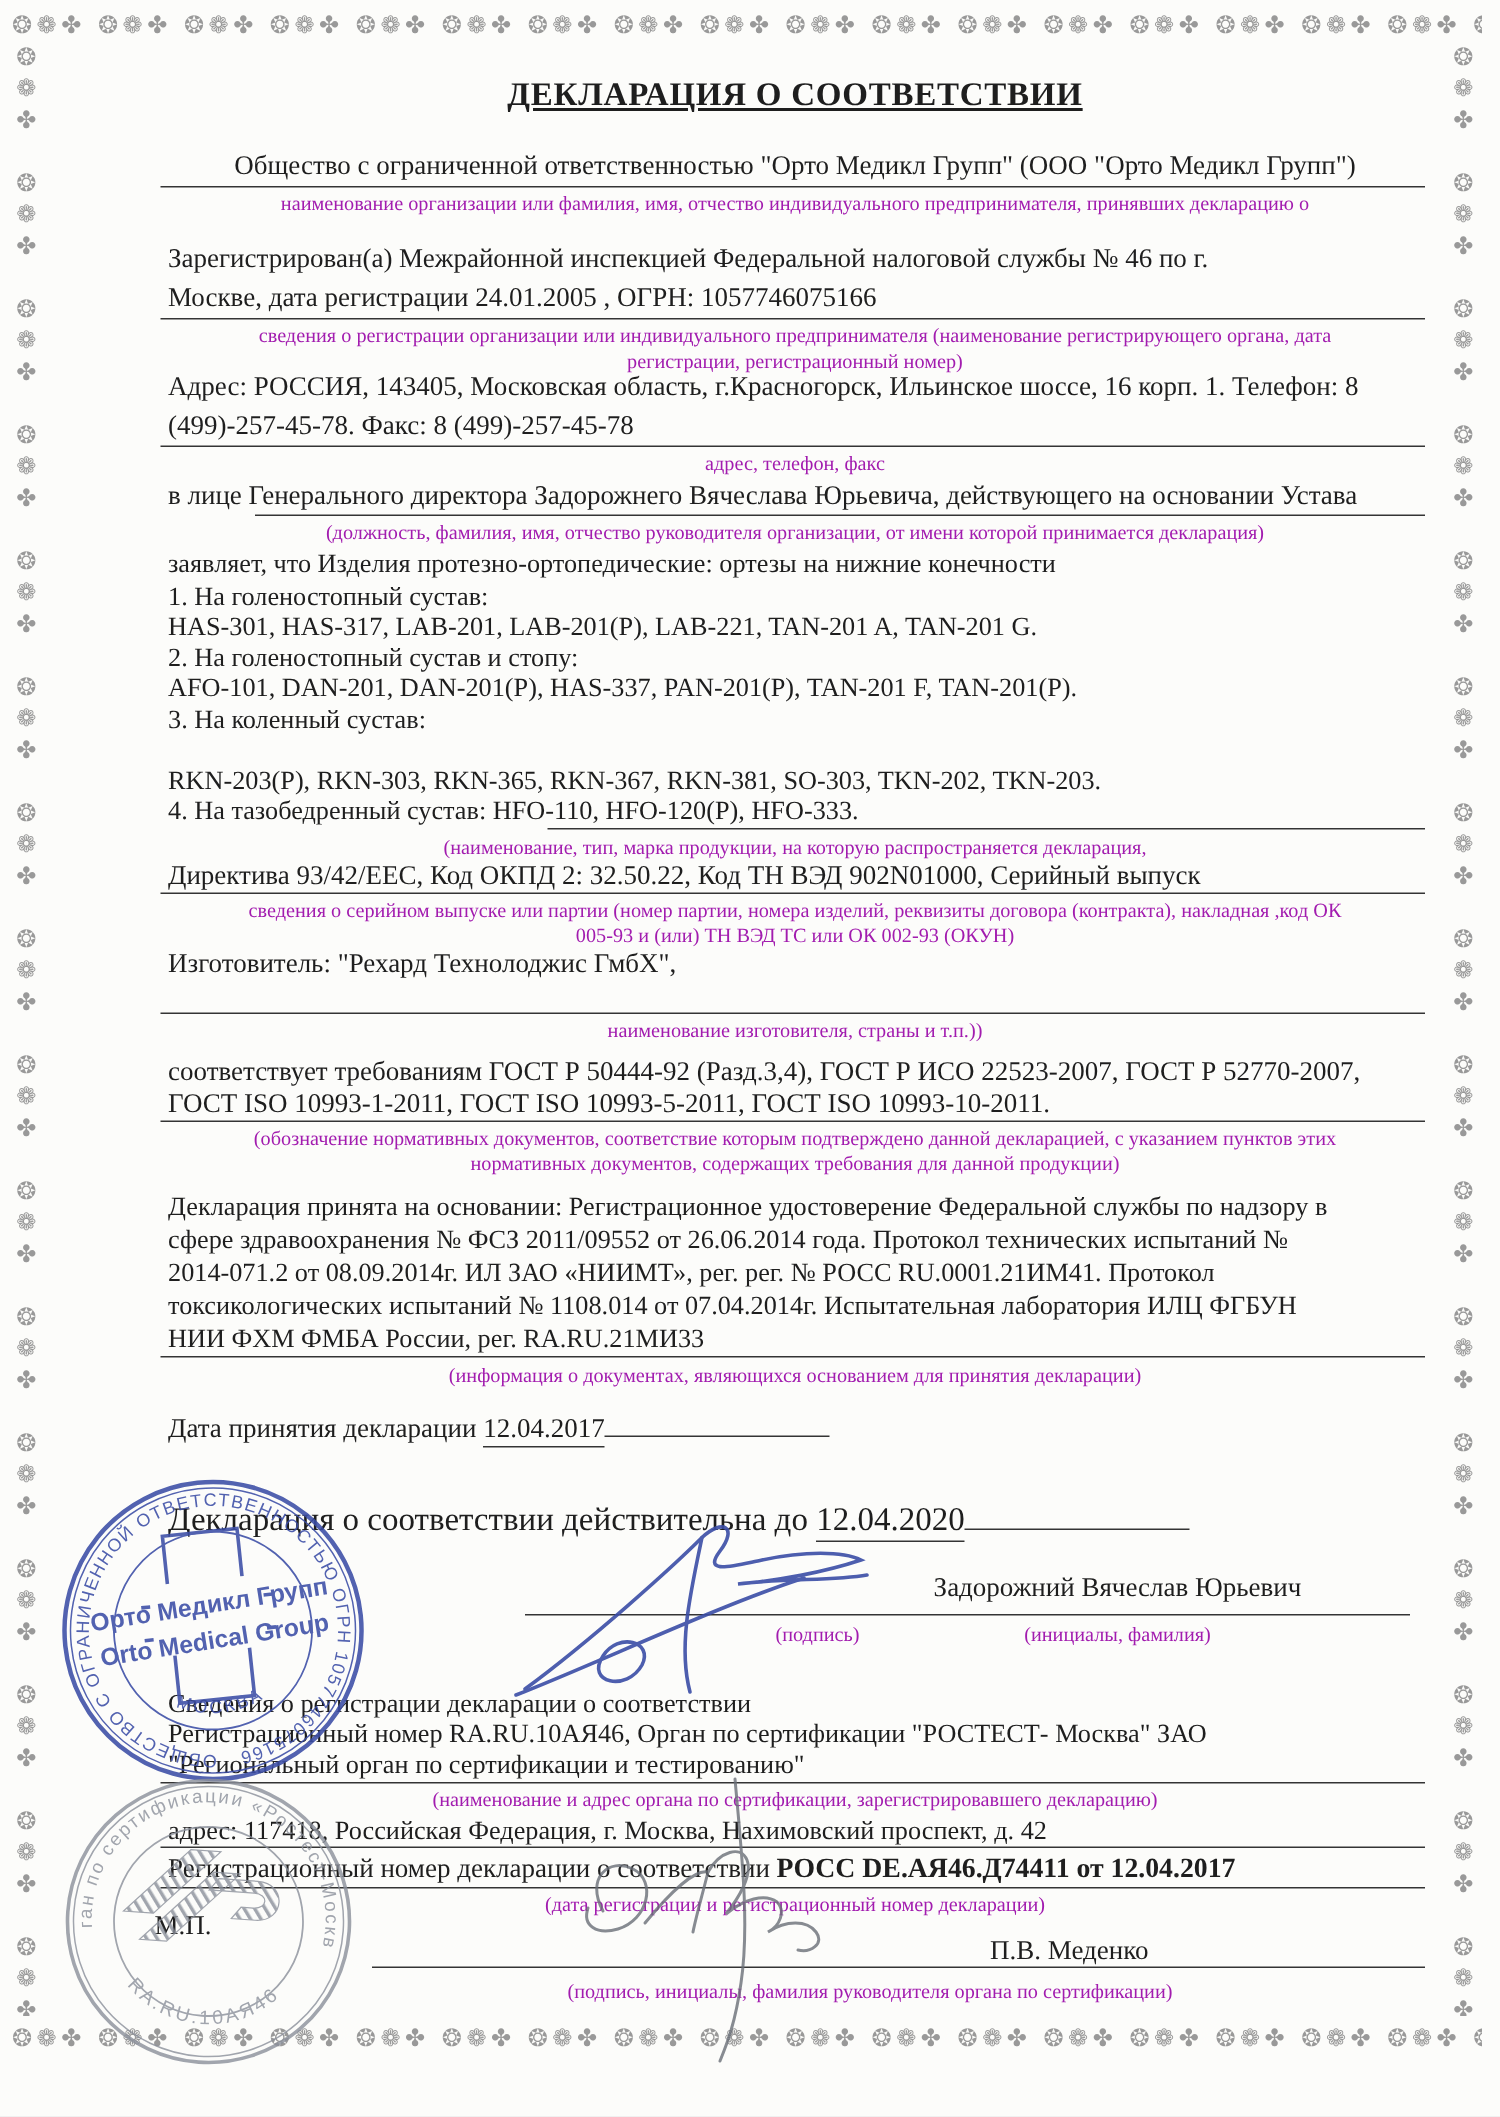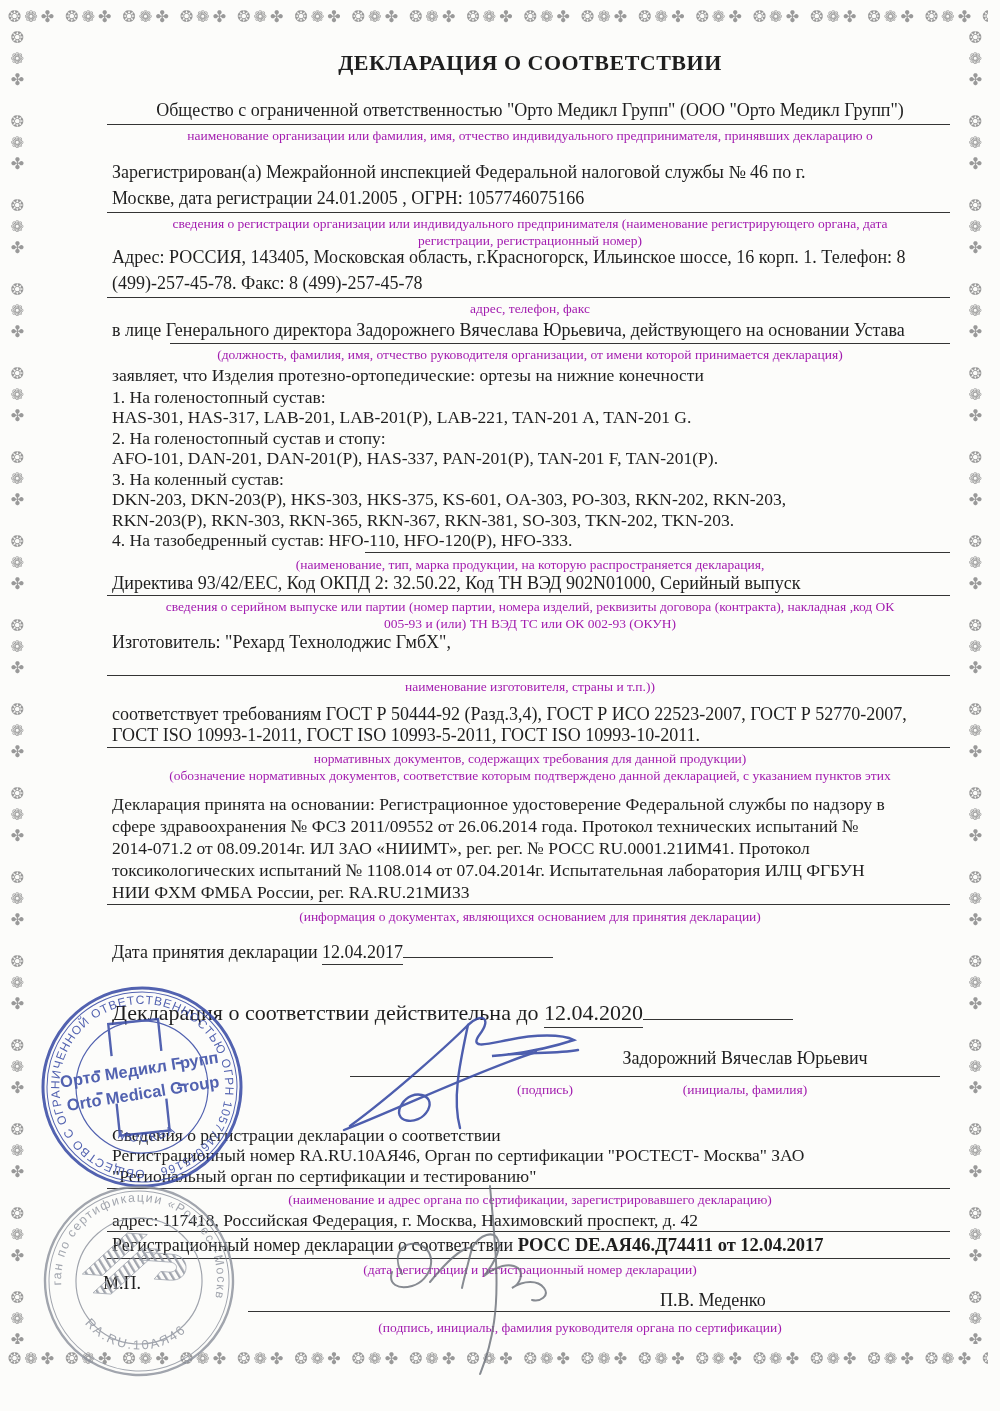--- a/index.html
+++ b/index.html
@@ -19,21 +19,21 @@
   .orn-top{left:8px; top:6px; width:980px; height:24px;}
   .orn-bottom{left:8px; top:1348px; width:980px; height:26px;}
   .orn-left,.orn-right{writing-mode:vertical-rl; text-orientation:upright; width:24px; height:1316px; letter-spacing:2px;}
   .orn-left{left:4px; top:28px;}
   .orn-right{left:962px; top:28px;}
 
   .ln{position:absolute; left:112px; white-space:nowrap; font-size:17.5px; line-height:22px;}
   .ctr{left:110px; width:840px; text-align:center; white-space:normal;}
   .cap{position:absolute; left:110px; width:840px; text-align:center;
        font-size:13.5px; line-height:16.5px; color:#a21caf; white-space:normal;}
-  .title{font-weight:bold; font-size:22px; letter-spacing:.5px;}
+  .title{font-weight:bold; font-size:22px; letter-spacing:.5px;text-decoration:underline;}
   .rule{position:absolute; left:107px; width:843px; height:0; border-top:1.6px solid #343434;}
   .uline{border-bottom:1.6px solid #343434; padding-bottom:2px;}
   .utail{display:inline-block; border-bottom:1.6px solid #343434; height:1em; vertical-align:baseline;}
   .bold{font-weight:bold; font-size:18.5px;margin-top:11px;}
   .stamp{position:absolute; pointer-events:none;}
   .sig{position:absolute; pointer-events:none;}
 </style>
 </head>
 <body>
 
@@ -68,43 +68,42 @@
   <div class="ln" style="top:319px;font-size:18px">в лице Генерального директора Задорожнего Вячеслава Юрьевича, действующего на основании Устава</div>
   <div class="rule" style="top:343px;left:170px;width:780px"></div>
   <div class="cap" style="top:347px">(должность, фамилия, имя, отчество руководителя организации, от имени которой принимается декларация)</div>
 
   <div class="ln" style="top:364px">заявляет, что Изделия протезно-ортопедические: ортезы на нижние конечности</div>
   <div class="ln" style="top:386px">1. На голеностопный сустав:</div>
   <div class="ln" style="top:406px">HAS-301, HAS-317, LAB-201, LAB-201(P), LAB-221, TAN-201 A, TAN-201 G.</div>
   <div class="ln" style="top:427px">2. На голеностопный сустав и стопу:</div>
   <div class="ln" style="top:447px">AFO-101, DAN-201, DAN-201(P), HAS-337, PAN-201(P), TAN-201 F, TAN-201(P).</div>
   <div class="ln" style="top:468px">3. На коленный сустав:</div>
-  <div class="ln" style="top:488px">DKN-203, DKN-203(P), HKS-303, HKS-375, KS-601, OA-303, PO-303, RKN-202, RKN-203,</div>
   <div class="ln" style="top:509px">RKN-203(P), RKN-303, RKN-365, RKN-367, RKN-381, SO-303, TKN-202, TKN-203.</div>
   <div class="ln" style="top:529px">4. На тазобедренный сустав: HFO-110, HFO-120(P), HFO-333.</div>
   <div class="rule" style="top:552px;left:365px;width:585px"></div>
   <div class="cap" style="top:557px">(наименование, тип, марка продукции, на которую распространяется декларация,</div>
 
   <div class="ln" style="top:572px;font-size:18px">Директива 93/42/ЕЕС, Код ОКПД 2:  32.50.22, Код ТН ВЭД 902N01000, Серийный выпуск</div>
   <div class="rule" style="top:595px"></div>
   <div class="cap" style="top:599px">
     <div>сведения о серийном выпуске или партии (номер партии, номера изделий, реквизиты договора (контракта), накладная ,код ОК</div>
     <div>005-93 и (или) ТН ВЭД ТС или ОК 002-93 (ОКУН)</div>
   </div>
 
   <div class="ln" style="top:631px;font-size:18px">Изготовитель: "Рехард Технолоджис ГмбХ",</div>
   <div class="rule" style="top:675px"></div>
   <div class="cap" style="top:679px">наименование изготовителя, страны и т.п.))</div>
 
   <div class="ln" style="top:703px;font-size:18px">соответствует требованиям ГОСТ Р 50444-92 (Разд.3,4), ГОСТ Р ИСО 22523-2007, ГОСТ Р 52770-2007,</div>
   <div class="ln" style="top:724px;font-size:18px">ГОСТ  ISO 10993-1-2011, ГОСТ  ISO 10993-5-2011, ГОСТ  ISO 10993-10-2011.</div>
   <div class="rule" style="top:747px"></div>
   <div class="cap" style="top:751px">
+    <div>(обозначение нормативных документов, соответствие которым подтверждено данной декларацией, с указанием пунктов этих</div>
     <div>нормативных документов, содержащих требования для данной продукции)</div>
-    <div>(обозначение нормативных документов, соответствие которым подтверждено данной декларацией, с указанием пунктов этих</div>
   </div>
 
   <div class="ln" style="top:793px">Декларация принята на основании: Регистрационное удостоверение Федеральной службы по надзору в</div>
   <div class="ln" style="top:815px">сфере здравоохранения № ФСЗ 2011/09552 от 26.06.2014 года. Протокол  технических испытаний №</div>
   <div class="ln" style="top:837px">2014-071.2 от 08.09.2014г. ИЛ ЗАО «НИИМТ», рег. рег. № РОСС RU.0001.21ИМ41. Протокол</div>
   <div class="ln" style="top:859px">токсикологических испытаний № 1108.014 от 07.04.2014г. Испытательная лаборатория ИЛЦ ФГБУН</div>
   <div class="ln" style="top:881px">НИИ ФХМ ФМБА России, рег. RA.RU.21МИ33</div>
   <div class="rule" style="top:904px"></div>
   <div class="cap" style="top:909px">(информация о документах, являющихся основанием для принятия декларации)</div>
 

